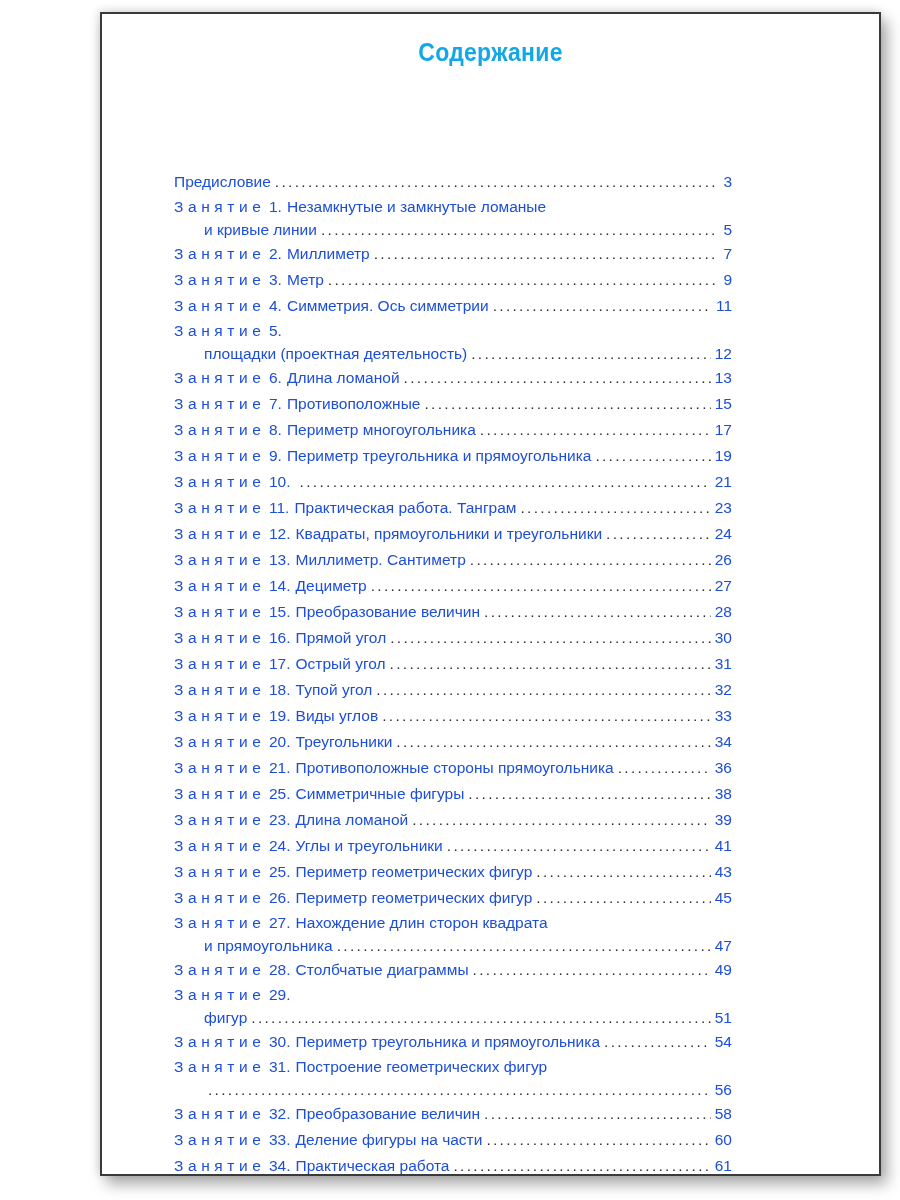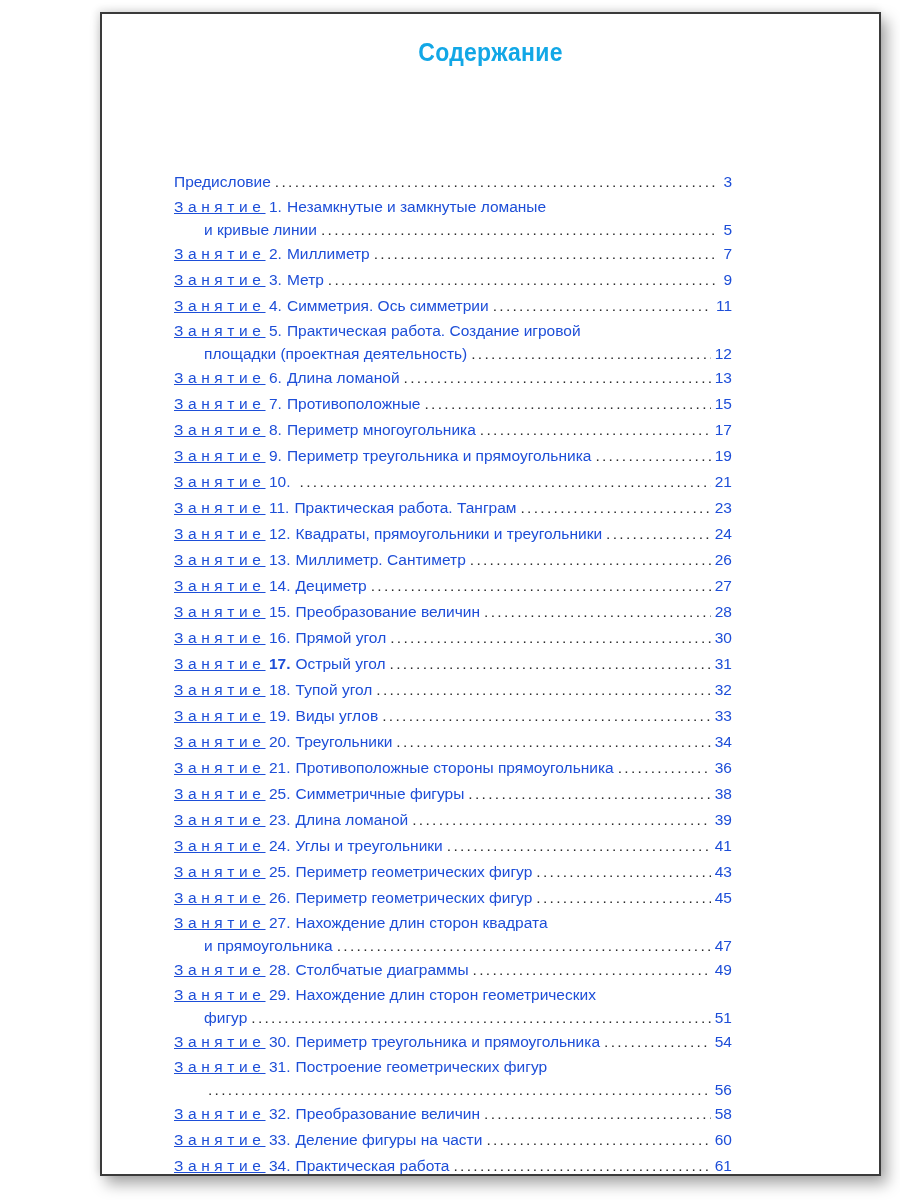--- a/index.html
+++ b/index.html
@@ -62,21 +62,20 @@
       line-height: 24px;
     }
     .entry.multi .line.last {
       height: 22px;
       line-height: 22px;
     }
     .prefix {
       letter-spacing: 4.6px;
       width: 95px;
       flex: 0 0 95px;
-      text-decoration: underline;
     }
     .indent {
       flex: 0 0 30px;
     }
     .label {
       flex: 0 0 auto;
     }
     .leader {
       flex: 1 1 auto;
       overflow: hidden;
@@ -144,21 +143,20 @@
           <span class="label" style="margin-right: 5px;">4.</span>
           <span class="label">Симметрия. Ось симметрии</span>
           <span class="leader"></span>
           <span class="page-num">11</span>
         </div>
       </div>
       <div class="entry multi">
         <div class="line first">
           <span class="prefix">Занятие</span>
           <span class="label" style="margin-right: 5px;">5.</span>
-          <span class="label">Практическая работа. Создание игровой</span>
         </div>
         <div class="line last">
           <span class="indent"></span>
           <span class="label">площадки (проектная деятельность)</span>
           <span class="leader"></span>
           <span class="page-num">12</span>
         </div>
       </div>
       <div class="entry">
         <div class="line first last">
@@ -254,21 +252,21 @@
           <span class="prefix">Занятие</span>
           <span class="label" style="margin-right: 5px;">16.</span>
           <span class="label">Прямой угол</span>
           <span class="leader"></span>
           <span class="page-num">30</span>
         </div>
       </div>
       <div class="entry">
         <div class="line first last">
           <span class="prefix">Занятие</span>
-          <span class="label" style="margin-right: 5px; font-weight: bold;">17.</span>
+          <span class="label" style="margin-right: 5px;">17.</span>
           <span class="label">Острый угол</span>
           <span class="leader"></span>
           <span class="page-num">31</span>
         </div>
       </div>
       <div class="entry">
         <div class="line first last">
           <span class="prefix">Занятие</span>
           <span class="label" style="margin-right: 5px;">18.</span>
           <span class="label">Тупой угол</span>
@@ -367,21 +365,20 @@
           <span class="label" style="margin-right: 5px;">28.</span>
           <span class="label">Столбчатые диаграммы</span>
           <span class="leader"></span>
           <span class="page-num">49</span>
         </div>
       </div>
       <div class="entry multi">
         <div class="line first">
           <span class="prefix">Занятие</span>
           <span class="label" style="margin-right: 5px;">29.</span>
-          <span class="label">Нахождение длин сторон геометрических</span>
         </div>
         <div class="line last">
           <span class="indent"></span>
           <span class="label">фигур</span>
           <span class="leader"></span>
           <span class="page-num">51</span>
         </div>
       </div>
       <div class="entry">
         <div class="line first last">

